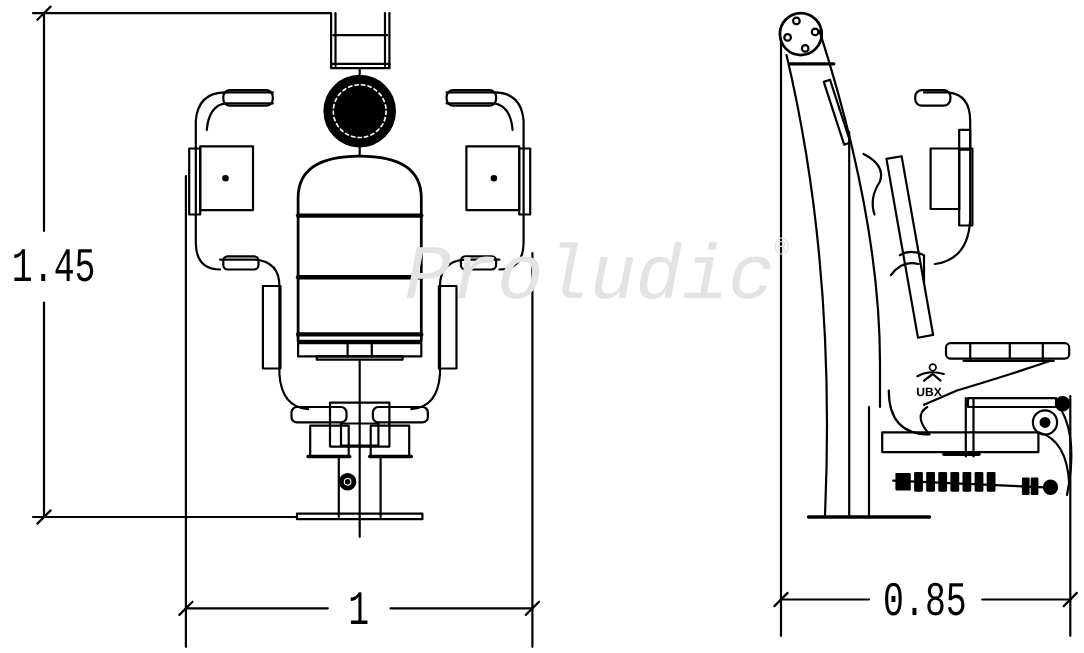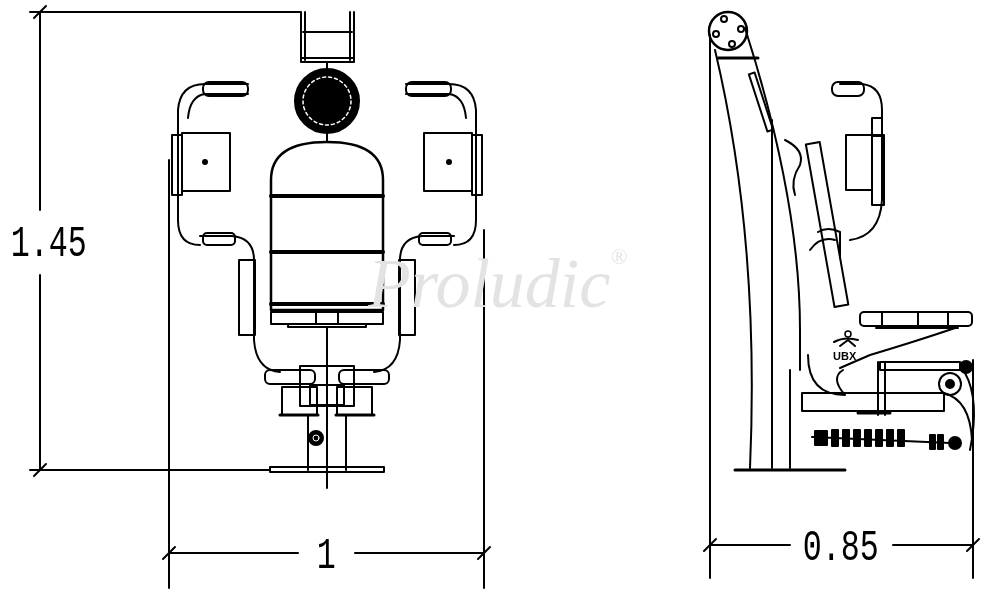--- a/index.html
+++ b/index.html
@@ -183,19 +183,19 @@
       <rect x="876" y="430" width="6" height="16" fill="#000"></rect>
       <rect x="887" y="430" width="6" height="16" fill="#000"></rect>
       <rect x="898" y="430" width="6" height="16" fill="#000"></rect>
       <rect x="930" y="435" width="5" height="14" fill="#000"></rect>
       <rect x="938" y="435" width="5" height="14" fill="#000"></rect>
       <circle cx="955" cy="443" r="6" fill="#000"></circle>
     </g>
   </g>
 </svg>
 
-<div class="watermark" style="left:368px; top:244px; font-size:70px;">
+<div class="watermark" style="left:368px; top:214px; font-size:70px;font-family:Liberation Mono, monospace;">
   <span>Proludic</span><span style="font-size:22px; vertical-align:top;">®</span>
 </div>
 
 <div class="dim-label" style="left:-4px; top:222px; font-size:44px;">1.45</div>
 <div class="dim-label" style="left:313px; top:534px; font-size:44px;">1</div>
 <div class="dim-label" style="left:788px; top:526px; font-size:44px;">0.85</div>
 
 </body></html>

